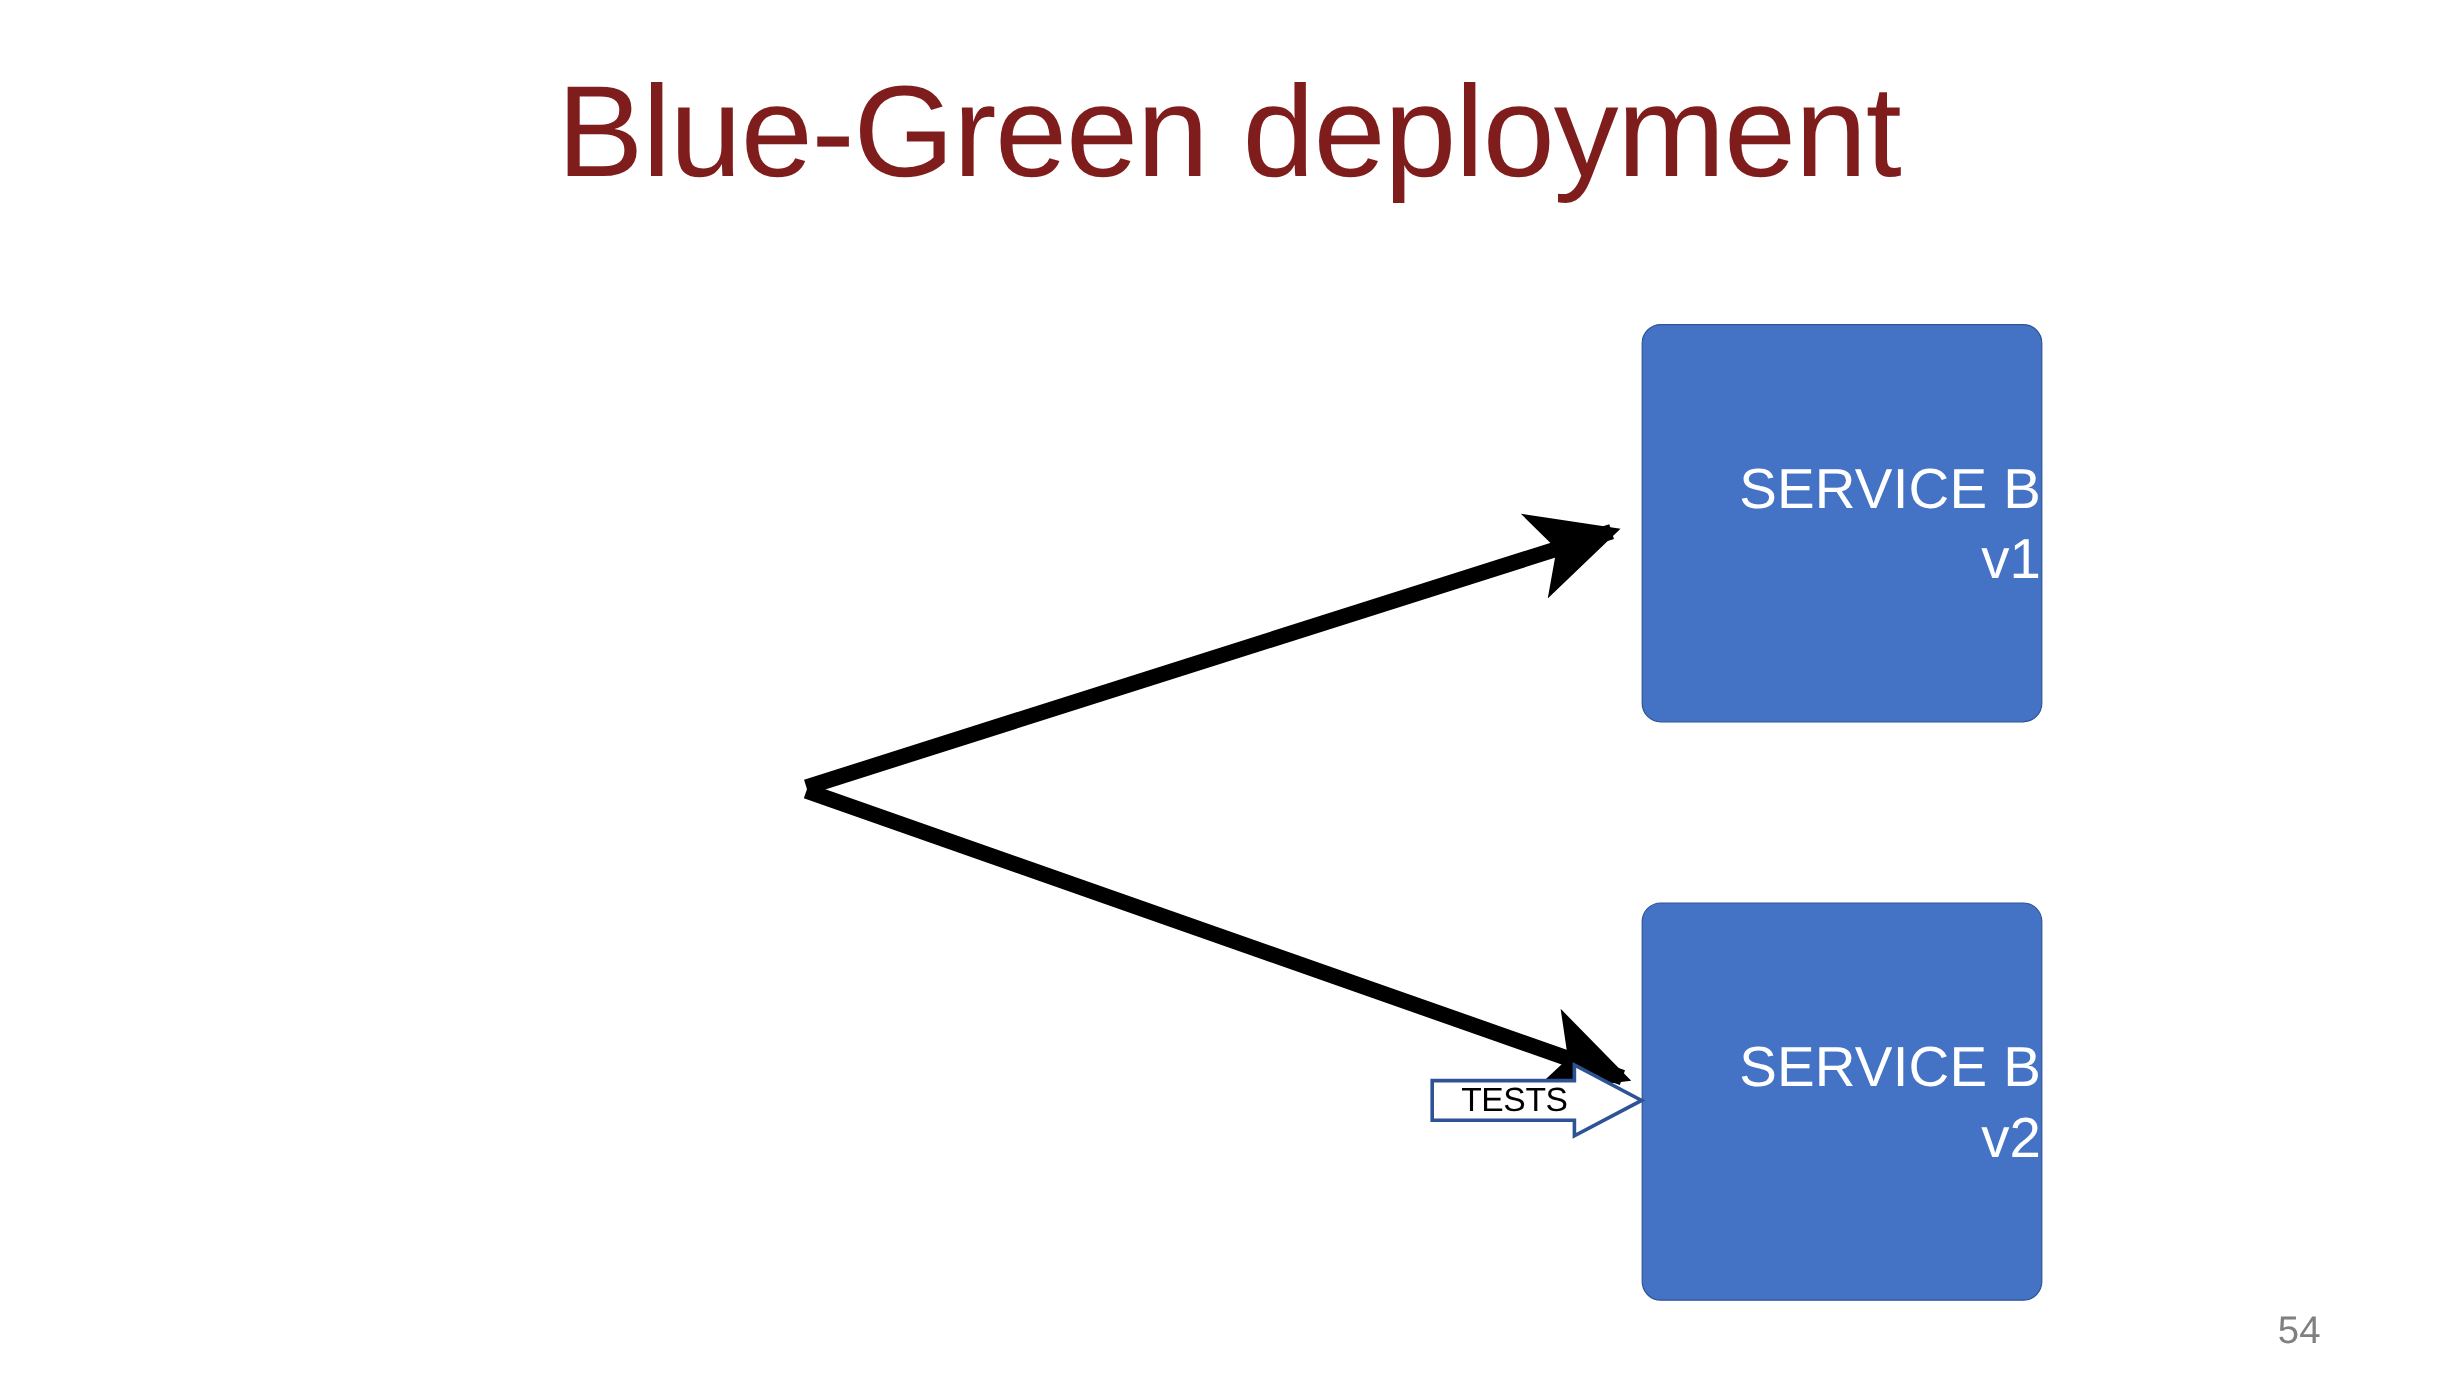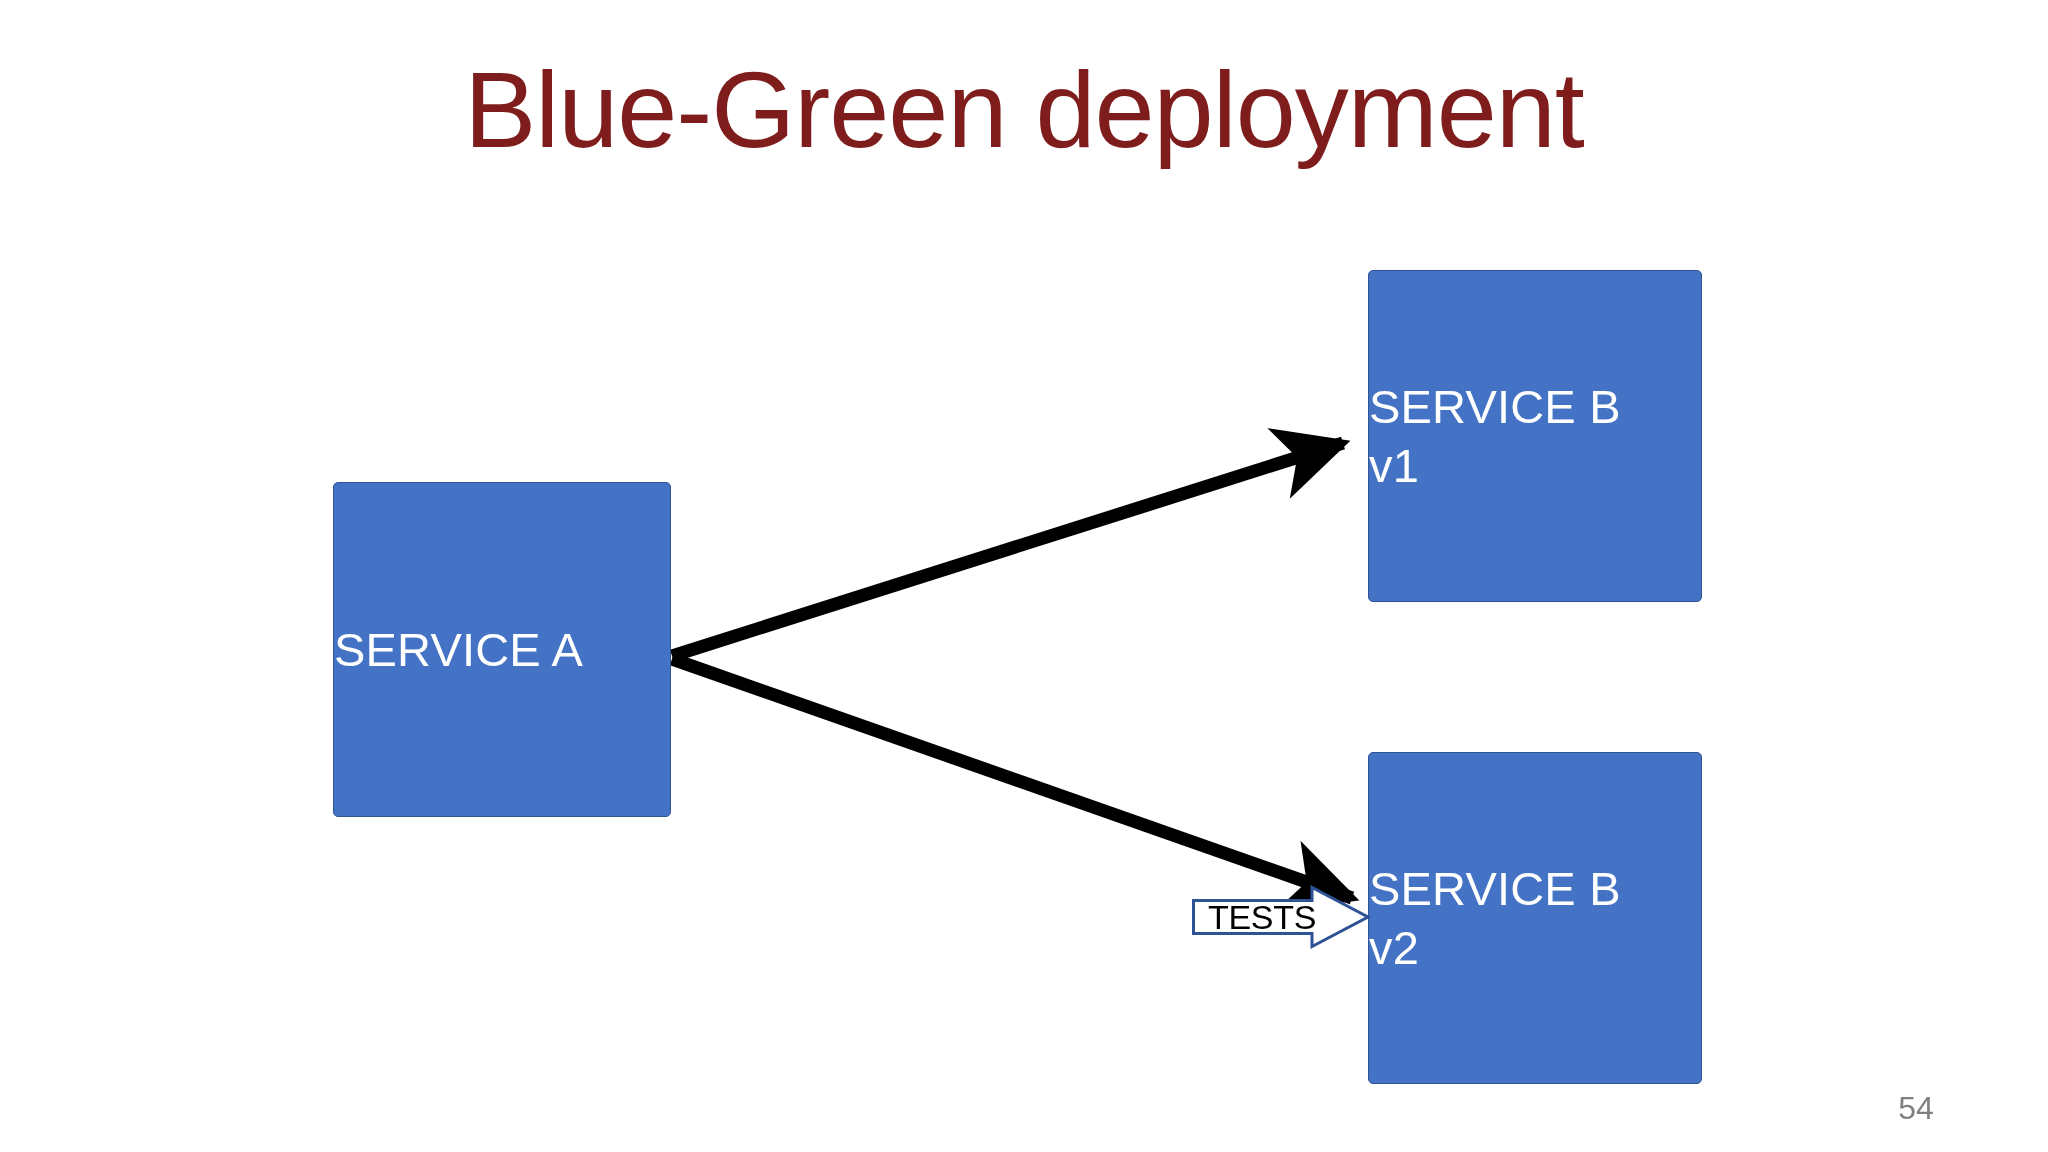--- a/index.html
+++ b/index.html
@@ -46,25 +46,25 @@
     left: 0; top: 0;
     width: 2048px;
     height: 1152px;
   }
 
   
   .service-box {
     position: absolute;
     background: #4472C4;
     border: 1.5px solid #2F5597;
-    border-radius: 5px;
+    border-radius: 16px;
     box-sizing: border-box;
     display: flex;
     flex-direction: column;
-    align-items: flex-start;
+    align-items: flex-end;
     justify-content: center;
     color: #ffffff;
     font-family: "Liberation Sans", sans-serif;
     font-size: 47px;
     font-weight: 400;
     line-height: 1.26;
     text-align: center;
     letter-spacing: 0.2px;
   }
 
@@ -106,21 +106,21 @@
     height: 62px;
     overflow: visible;
   }
   #tests-label {
     position: absolute;
     left: 0;
     top: 13px;
     width: 140px;
     text-align: center;
     font-family: "Liberation Sans", sans-serif;
-    font-size: 34px;
+    font-size: 28px;
     line-height: 36px;
     color: #000000;
     letter-spacing: -0.3px;
     white-space: nowrap;
   }
 
   
   #page-number {
     position: absolute;
     left: 1876px;
@@ -147,23 +147,20 @@
       <marker id="arrowhead-down" markerWidth="6" markerHeight="6" refX="5.2" refY="3" orient="auto" markerUnits="strokeWidth">
         <path d="M0,0.15 L5.8,3 L0,5.85 L1.5,3 Z" fill="#000000"></path>
       </marker>
     </defs>
 
     <line x1="672" y1="656" x2="1343" y2="443" stroke="#000000" stroke-width="13" marker-end="url(#arrowhead-up)"></line>
 
     <line x1="672" y1="659" x2="1352" y2="898" stroke="#000000" stroke-width="13" marker-end="url(#arrowhead-down)"></line>
   </svg>
 
-  <div class="service-box" id="box-service-a">
-    <span class="box-line">SERVICE A</span>
-  </div>
 
   <div class="service-box" id="box-service-b-v1">
     <span class="box-line">SERVICE B</span>
     <span class="box-line">v1</span>
   </div>
 
   <div class="service-box" id="box-service-b-v2">
     <span class="box-line">SERVICE B</span>
     <span class="box-line">v2</span>
   </div>

